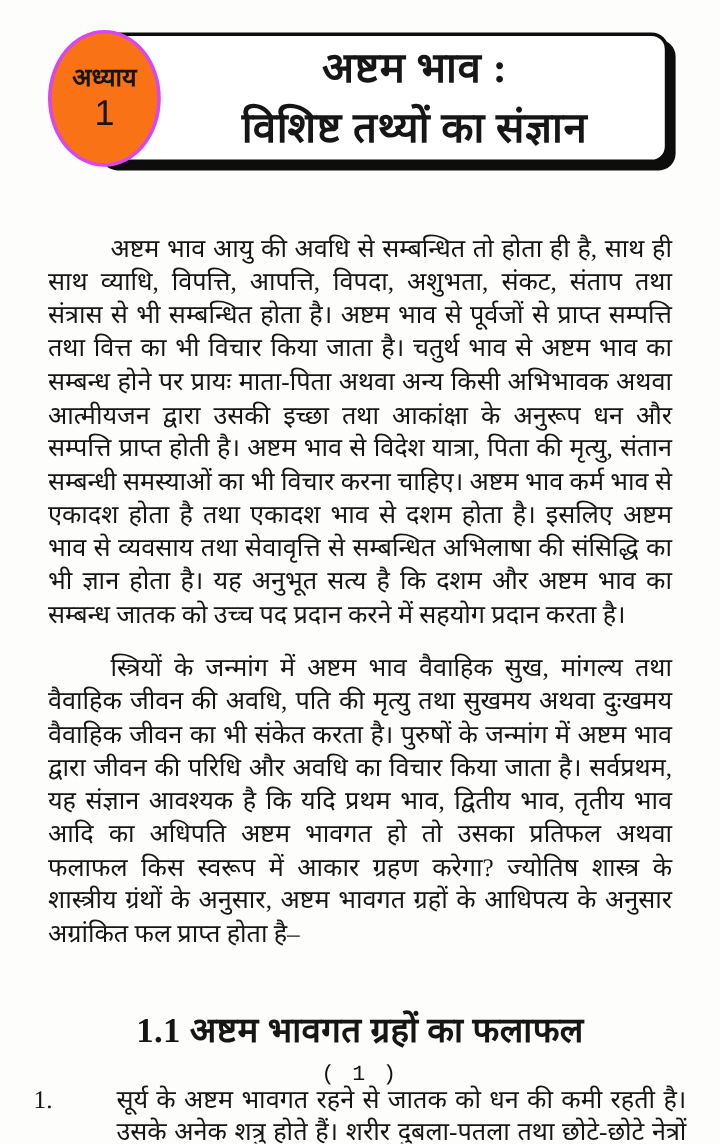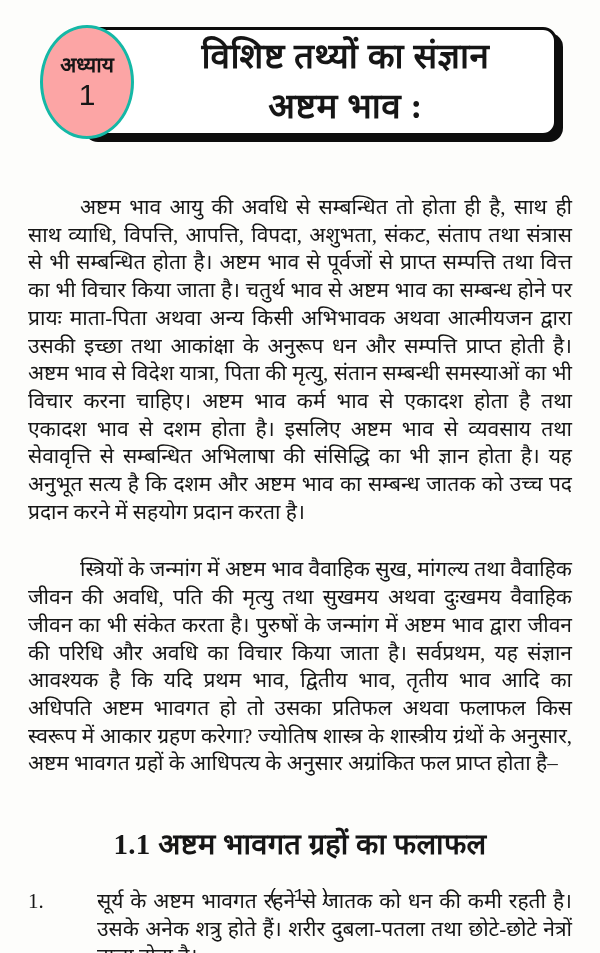--- a/index.html
+++ b/index.html
@@ -42,22 +42,22 @@
     line-height: 50px;
     white-space: nowrap;
     letter-spacing: 0.5px;
   }
   .chapter-circle {
     position: absolute;
     left: 40px;
     top: 25px;
     width: 94px;
     height: 114px;
-    background: #fca5a5;
-    border: 3px solid #14b8a6;
+    background: #f97316;
+    border: 3px solid #d946ef;
     border-radius: 50%;
     display: flex;
     flex-direction: column;
     justify-content: center;
     align-items: center;
     z-index: 2;
   }
   .chapter-word {
     font-weight: 700;
     font-size: 21px;
@@ -65,28 +65,28 @@
   }
   .chapter-num {
     font-family: "Liberation Sans", "DejaVu Sans", sans-serif;
     font-size: 30px;
     line-height: 34px;
     font-weight: 400;
   }
 
   
   .content {
-    padding: 0 28px;
+    padding: 0 40px;
     margin-top: 44px;
     font-size: 21px;
     line-height: 27.7px;
     text-align: justify;
   }
   .para { text-indent: 52px; }
-  .para + .para { margin-top: 30px; }
+  .para + .para { margin-top: 17px; }
 
   
   .section-heading {
     margin-top: 48px;
     text-align: center;
     font-weight: 700;
     font-size: 29px;
     line-height: 36px;
     letter-spacing: 0.3px;
   }
@@ -121,22 +121,22 @@
     font-size: 18px;
     letter-spacing: 2px;
     color: #101010;
   }
 </style>
 </head>
 <body>
 
 <div class="header">
   <div class="title-box">
+    <div class="title-line">अष्टम भाव :</div>
     <div class="title-line">विशिष्ट तथ्यों का संज्ञान</div>
-    <div class="title-line">अष्टम भाव :</div>
   </div>
   <div class="chapter-circle">
     <div class="chapter-word">अध्याय</div>
     <div class="chapter-num">1</div>
   </div>
 </div>
 
 <div class="content">
   <p class="para">अष्टम भाव आयु की अवधि से सम्बन्धित तो होता ही है, साथ ही साथ व्याधि, विपत्ति, आपत्ति, विपदा, अशुभता, संकट, संताप तथा संत्रास से भी सम्बन्धित होता है। अष्टम भाव से पूर्वजों से प्राप्त सम्पत्ति तथा वित्त का भी विचार किया जाता है। चतुर्थ भाव से अष्टम भाव का सम्बन्ध होने पर प्रायः माता-पिता अथवा अन्य किसी अभिभावक अथवा आत्मीयजन द्वारा उसकी इच्छा तथा आकांक्षा के अनुरूप धन और सम्पत्ति प्राप्त होती है। अष्टम भाव से विदेश यात्रा, पिता की मृत्यु, संतान सम्बन्धी समस्याओं का भी विचार करना चाहिए। अष्टम भाव कर्म भाव से एकादश होता है तथा एकादश भाव से दशम होता है। इसलिए अष्टम भाव से व्यवसाय तथा सेवावृत्ति से सम्बन्धित अभिलाषा की संसिद्धि का भी ज्ञान होता है। यह अनुभूत सत्य है कि दशम और अष्टम भाव का सम्बन्ध जातक को उच्च पद प्रदान करने में सहयोग प्रदान करता है।</p>
   <p class="para">स्त्रियों के जन्मांग में अष्टम भाव वैवाहिक सुख, मांगल्य तथा वैवाहिक जीवन की अवधि, पति की मृत्यु तथा सुखमय अथवा दुःखमय वैवाहिक जीवन का भी संकेत करता है। पुरुषों के जन्मांग में अष्टम भाव द्वारा जीवन की परिधि और अवधि का विचार किया जाता है। सर्वप्रथम, यह संज्ञान आवश्यक है कि यदि प्रथम भाव, द्वितीय भाव, तृतीय भाव आदि का अधिपति अष्टम भावगत हो तो उसका प्रतिफल अथवा फलाफल किस स्वरूप में आकार ग्रहण करेगा? ज्योतिष शास्त्र के शास्त्रीय ग्रंथों के अनुसार, अष्टम भावगत ग्रहों के आधिपत्य के अनुसार अग्रांकित फल प्राप्त होता है–</p>

